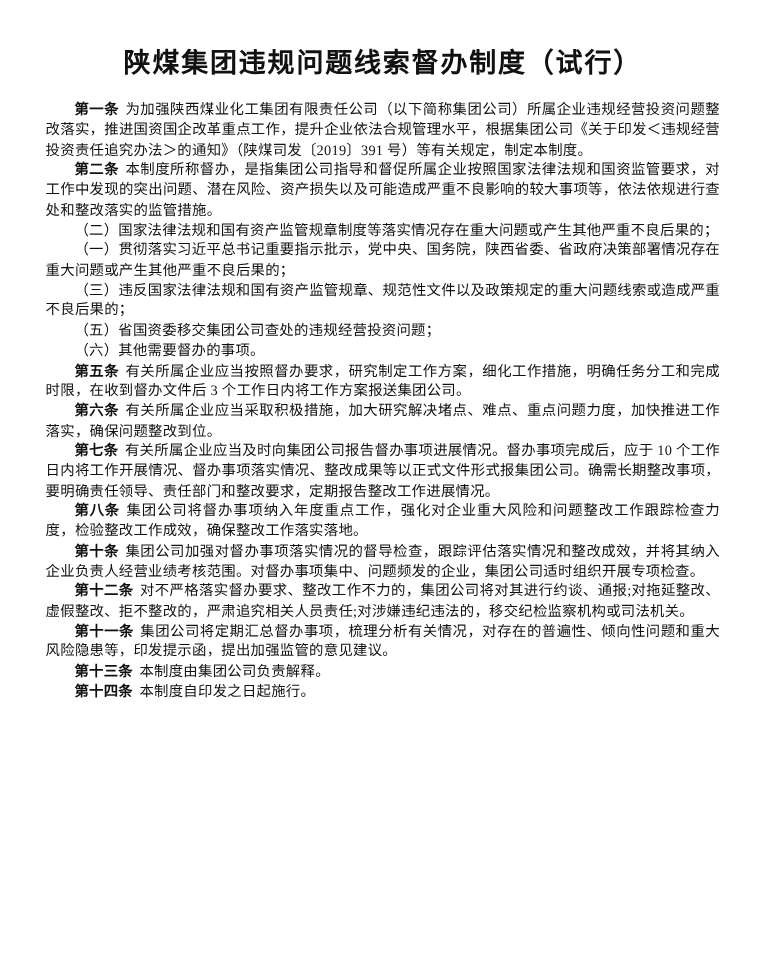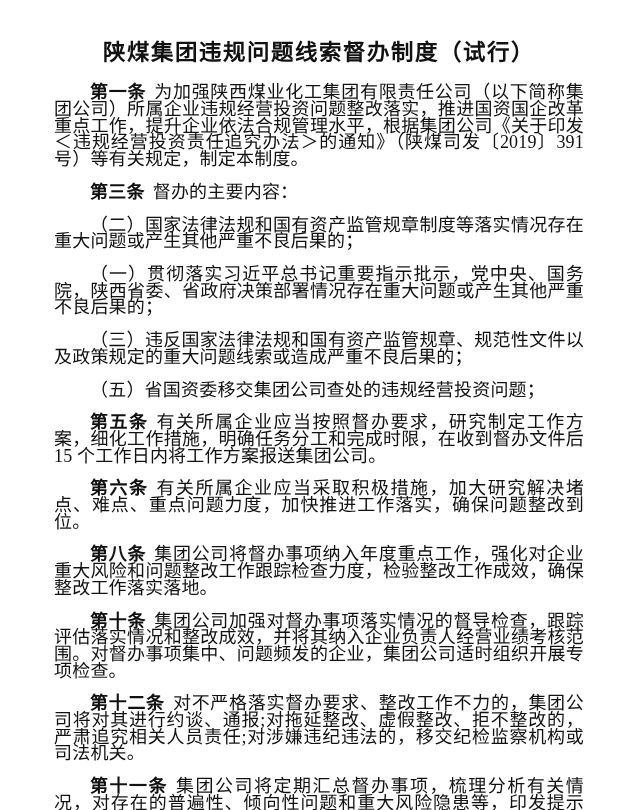--- a/index.html
+++ b/index.html
@@ -21,24 +21,24 @@
   .doc-title {
     margin: 8px 0 15px 0;
     text-align: center;
     font-size: 22.5px;
     font-weight: bold;
     letter-spacing: 1.5px;
     line-height: 1.35;
     white-space: nowrap;
   }
   .doc-body p.para {
-    margin: 16px;
+    margin: 0;
     text-indent: 2em;
     text-align: justify;
-    font-size: 18px;
+    font-size: 12px;
     line-height: 16.7px;
     letter-spacing: 0.2px;
   }
   .doc-body p.para .label {
     font-weight: bold;
     margin-right: 0.45em;
   }
   .doc-body p.para .label:empty {
     margin-right: 0;
     display: none;
@@ -47,38 +47,40 @@
 </head>
 <body>
 
 <div class="page" style="color: rgb(17, 17, 17); background: rgb(255, 255, 255);">
   <h1 class="doc-title">陕煤集团违规问题线索督办制度（试行）</h1>
 
   <div class="doc-body" id="doc-body">
 
       <p class="para"><b class="label">第一条</b><span class="text">为加强陕西煤业化工集团有限责任公司（以下简称集团公司）所属企业违规经营投资问题整改落实，推进国资国企改革重点工作，提升企业依法合规管理水平，根据集团公司《关于印发＜违规经营投资责任追究办法＞的通知》（陕煤司发〔2019〕391 号）等有关规定，制定本制度。</span></p>
 
+      <p class="para"><b class="label">第二条</b><span class="text">本制度所称督办，是指集团公司指导和督促所属企业按照国家法律法规和国资监管要求，对工作中发现的突出问题、潜在风险、资产损失以及可能造成严重不良影响的较大事项等，依法依规进行查处和整改落实的监管措施。</span></p>
 
-      <p class="para"><b class="label">第三条</b><span class="text">督办的主要内容：</span></p>
 
       <p class="para"><span class="text">（二）国家法律法规和国有资产监管规章制度等落实情况存在重大问题或产生其他严重不良后果的；</span></p>
 
       <p class="para"><span class="text">（一）贯彻落实习近平总书记重要指示批示，党中央、国务院，陕西省委、省政府决策部署情况存在重大问题或产生其他严重不良后果的；</span></p>
 
       <p class="para"><span class="text">（三）违反国家法律法规和国有资产监管规章、规范性文件以及政策规定的重大问题线索或造成严重不良后果的；</span></p>
 
 
       <p class="para"><span class="text">（五）省国资委移交集团公司查处的违规经营投资问题；</span></p>
 
+      <p class="para"><span class="text">（六）其他需要督办的事项。</span></p>
 
 
-      <p class="para"><b class="label">第五条</b><span class="text">有关所属企业应当按照督办要求，研究制定工作方案，细化工作措施，明确任务分工和完成时限，在收到督办文件后 15 个工作日内将工作方案报送集团公司。</span></p>
+      <p class="para"><b class="label">第五条</b><span class="text">有关所属企业应当按照督办要求，研究制定工作方案，细化工作措施，明确任务分工和完成时限，在收到督办文件后 3 个工作日内将工作方案报送集团公司。</span></p>
 
       <p class="para"><b class="label">第六条</b><span class="text">有关所属企业应当采取积极措施，加大研究解决堵点、难点、重点问题力度，加快推进工作落实，确保问题整改到位。</span></p>
 
+      <p class="para"><b class="label">第七条</b><span class="text">有关所属企业应当及时向集团公司报告督办事项进展情况。督办事项完成后，应于 10 个工作日内将工作开展情况、督办事项落实情况、整改成果等以正式文件形式报集团公司。确需长期整改事项，要明确责任领导、责任部门和整改要求，定期报告整改工作进展情况。</span></p>
 
       <p class="para"><b class="label">第八条</b><span class="text">集团公司将督办事项纳入年度重点工作，强化对企业重大风险和问题整改工作跟踪检查力度，检验整改工作成效，确保整改工作落实落地。</span></p>
 
 
       <p class="para"><b class="label">第十条</b><span class="text">集团公司加强对督办事项落实情况的督导检查，跟踪评估落实情况和整改成效，并将其纳入企业负责人经营业绩考核范围。对督办事项集中、问题频发的企业，集团公司适时组织开展专项检查。</span></p>
 
       <p class="para"><b class="label">第十二条</b><span class="text">对不严格落实督办要求、整改工作不力的，集团公司将对其进行约谈、通报;对拖延整改、虚假整改、拒不整改的，严肃追究相关人员责任;对涉嫌违纪违法的，移交纪检监察机构或司法机关。</span></p>
 
       <p class="para"><b class="label">第十一条</b><span class="text">集团公司将定期汇总督办事项，梳理分析有关情况，对存在的普遍性、倾向性问题和重大风险隐患等，印发提示函，提出加强监管的意见建议。</span></p>
 

